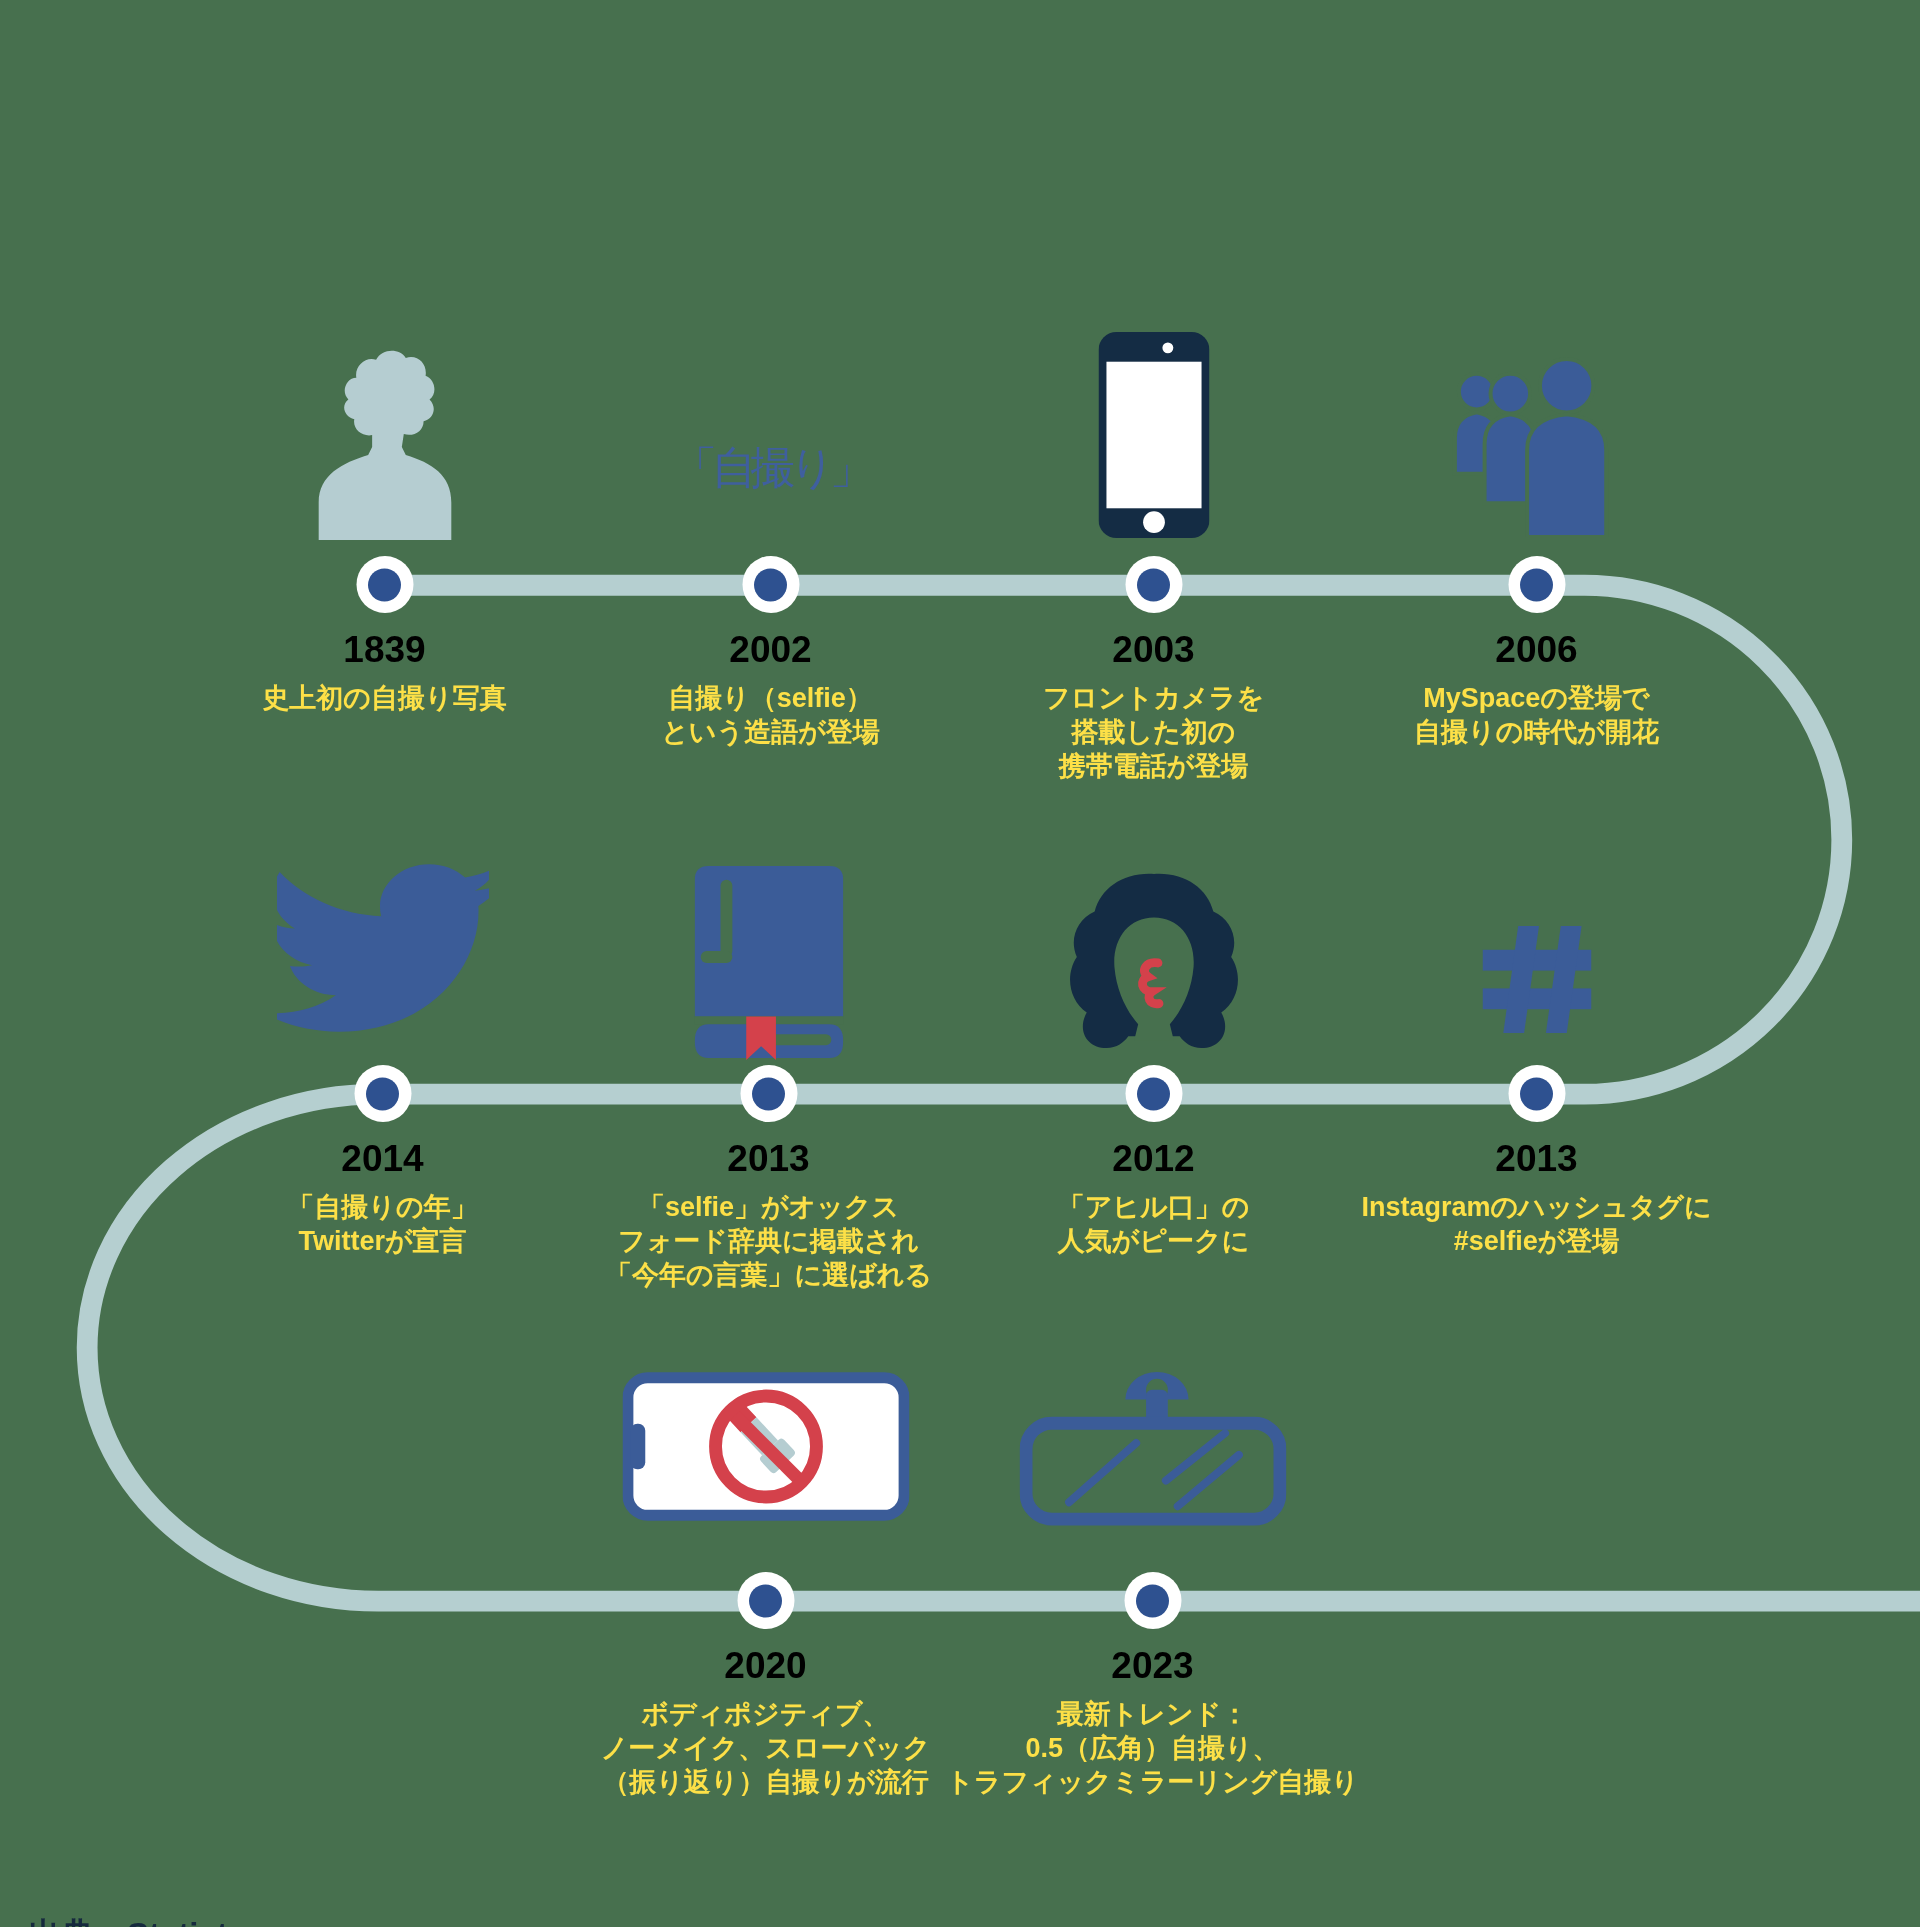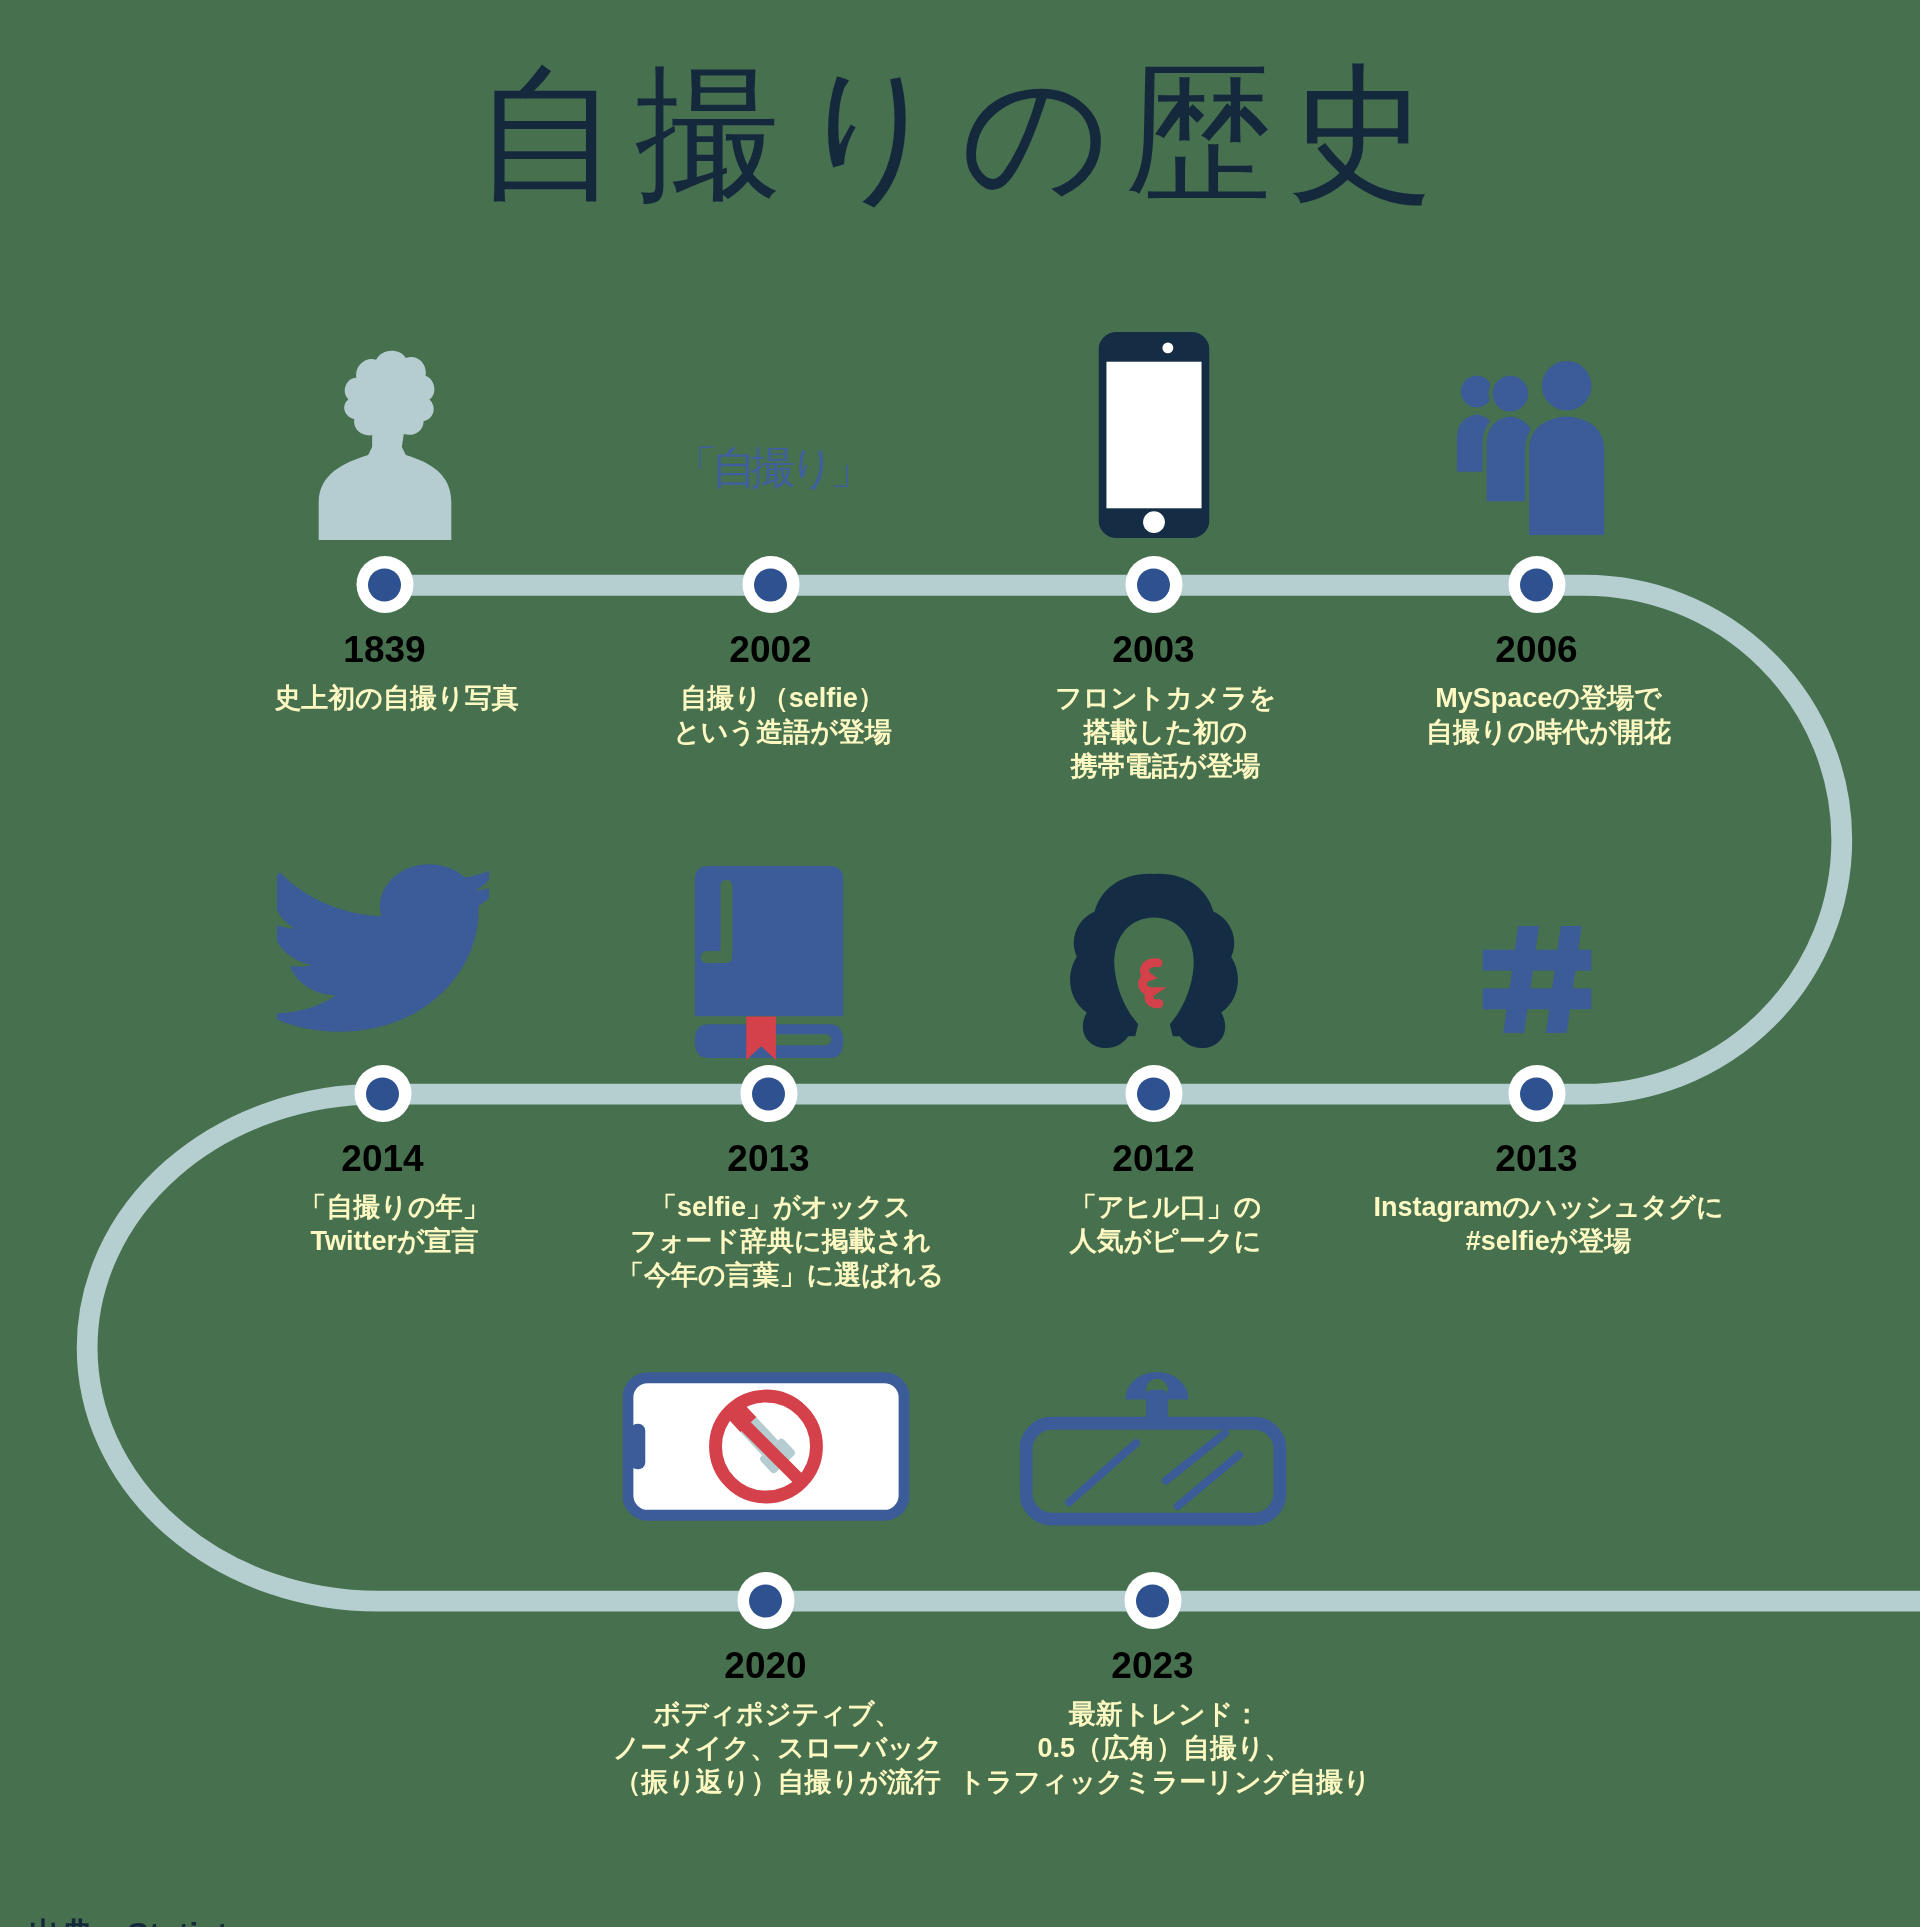--- a/index.html
+++ b/index.html
@@ -24,39 +24,38 @@
   }
   .dot-inner{
     position:absolute; top:50%; left:50%; transform:translate(-50%,-50%);
     width:33px; height:33px; border-radius:50%; background:#2e5190;
   }
   .year{
     position:absolute; top:44px; left:0; width:100%; text-align:center;
     font-size:37px; font-weight:700; color:#000000;
   }
   .desc{
-    position:absolute; top:96px; left:12px; width:100%; text-align:center;
-    font-size:27px; font-weight:700; color:#fef9c3;
+    position:absolute; top:96px; left:0; width:100%; text-align:center;
+    font-size:27px; font-weight:700; color:#fde047;
     line-height:1.26; white-space:pre-line;
   }
   .selfie-word{
     font-family:"DejaVu Serif","Liberation Serif",serif;
     font-size:45px; letter-spacing:-6px; color:#3f5f9e; white-space:nowrap;
   }
   .source{
     position:absolute; left:28px; top:1869px;
     font-size:33px; font-weight:700; color:#15293d;margin-top:44px;
   }
 </style>
 </head>
 <body>
 
 <div class="canvas">
 
-  <div class="title">自撮りの歴史</div>
 
   <svg class="timeline-svg" width="1921" height="1928" viewBox="0 0 1940 1947">
     <path d="M 388 591 H 1600 A 260 257 0 0 1 1600 1105 H 382 A 294 256 0 0 0 382 1617 H 1940" fill="none" stroke="#b5cfd0" stroke-width="21"></path>
   </svg>
 
   <div class="event" style="left:147px; top:585px;">
     <div class="icon" style="bottom:41px;">
       <svg width="149" height="194" viewBox="0 0 150 196">
         <path fill="#b5cdd1" d="M8,196 V158 C8,130 32,118 58,110 L62,102 L62,90
           C52,92 42,84 44,74 C34,72 30,60 38,54 C30,46 36,32 46,32

